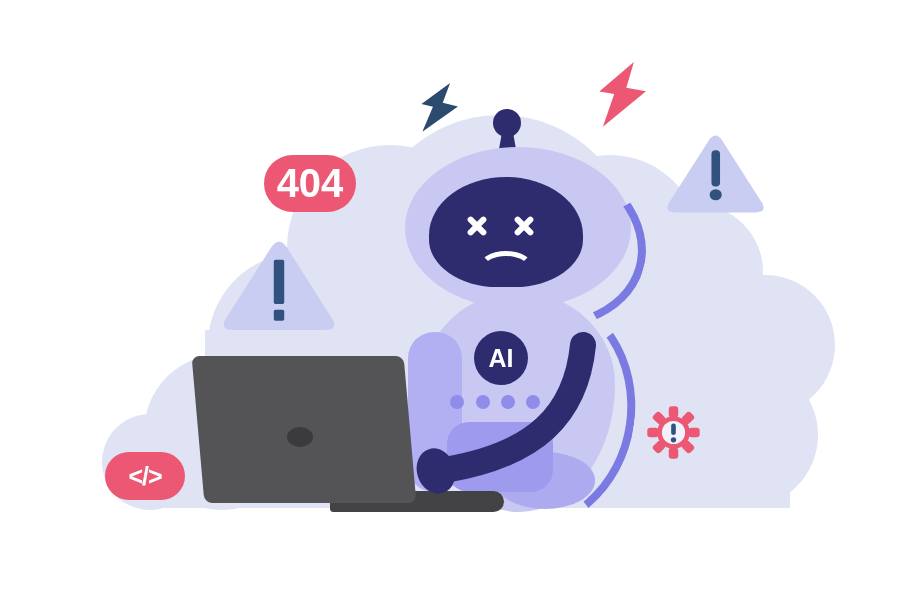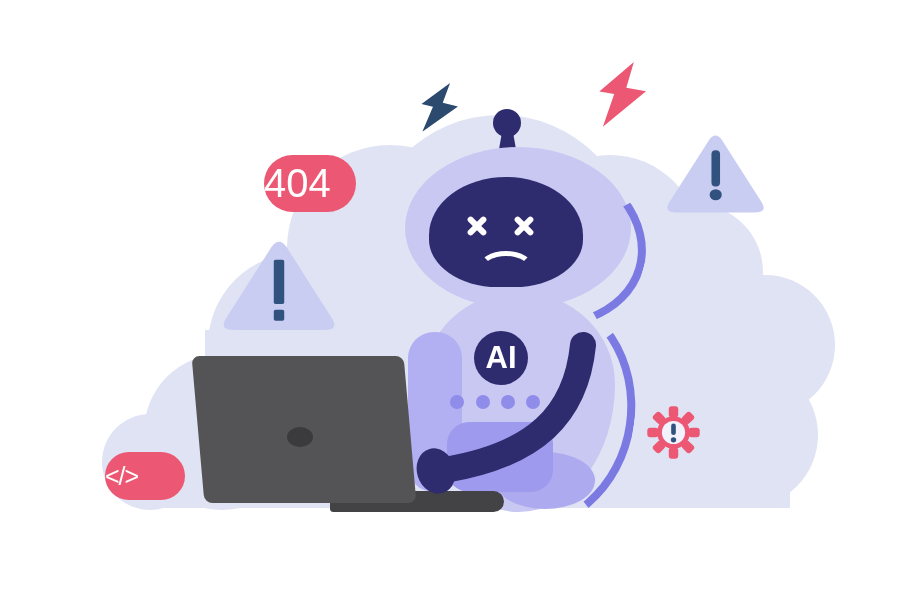--- a/index.html
+++ b/index.html
@@ -22,22 +22,22 @@
   .c4{left:208px;top:253px;width:184px;height:184px;}
   .c5{left:144px;top:354px;width:156px;height:156px;}
   .c6{left:102px;top:414px;width:96px;height:96px;}
   .c7{left:627px;top:204px;width:136px;height:136px;}
   .c8{left:695px;top:275px;width:140px;height:140px;}
   .c9{left:672px;top:362px;width:146px;height:146px;}
   .rA{left:205px;top:330px;width:560px;height:178px;}
   .rB{left:140px;top:430px;width:650px;height:78px;}
   .rC{left:630px;top:310px;width:160px;height:198px;border-radius:0 0 30px 0;}
   
-  .pill{position:absolute;display:flex;align-items:center;justify-content:flex-start;
-        background:var(--pink);color:var(--white);font-weight:normal;z-index:3;}
+  .pill{position:absolute;display:flex;align-items:center;justify-content:center;
+        background:var(--pink);color:var(--white);font-weight:bold;z-index:3;}
   .b404{left:264px;top:155px;width:92px;height:57px;border-radius:29px;font-size:40px;}
   .berr{left:678px;top:281px;width:92px;height:38px;border-radius:19px;font-size:19px;letter-spacing:1px;}
   .bcode{left:105px;top:452px;width:80px;height:48px;border-radius:26px;font-size:25px;letter-spacing:-1px;}
   
   .tri{position:absolute;z-index:2;}
   .tri path{fill:var(--lavender-tri);}
   .tri .mark{fill:var(--steel);}
   .tri-left{left:221px;top:240px;width:116px;height:93px;}
   .tri-right{left:665px;top:134px;width:101px;height:81px;}
   .bolt{position:absolute;z-index:2;}
@@ -65,21 +65,21 @@
   .body{left:423px;top:292px;width:192px;height:220px;background:var(--lavender);z-index:4;
         border-radius:50% 50% 50% 50% / 42% 42% 58% 58%;}
   .body-edge{left:419px;top:288px;width:200px;height:228px;border-radius:50%;z-index:4;
              border:8px solid transparent;border-right-color:var(--violet);transform:rotate(8deg);}
   .band{left:408px;top:332px;width:54px;height:160px;border-radius:26px;background:var(--purple-mid);z-index:4;}
   .barc{left:495px;top:452px;width:100px;height:57px;border-radius:50%;background:var(--purple-arc);z-index:4;}
   .tray{left:447px;top:422px;width:106px;height:70px;border-radius:22px;background:var(--purple-deep);z-index:4;}
   .dot{position:absolute;top:395px;width:14px;height:14px;border-radius:50%;background:var(--purple-dot);z-index:4;}
   .d1{left:450px;} .d2{left:476px;} .d3{left:501px;} .d4{left:526px;}
   .chip{left:474px;top:331px;width:54px;height:54px;border-radius:50%;background:var(--navy);z-index:4;
-        display:flex;align-items:center;justify-content:center;color:var(--white);font-weight:bold;font-size:31px;}
+        display:flex;align-items:center;justify-content:center;color:var(--white);font-weight:bold;font-size:25px;}
   .arm{left:415px;top:318px;width:185px;height:170px;z-index:8;}
   .arm path{stroke:var(--navy);stroke-width:26;stroke-linecap:round;fill:none;}
   .hand{left:417px;top:448px;width:38px;height:46px;border-radius:50%;background:var(--navy);
         transform:rotate(-18deg);z-index:8;}
   
   .lap-base{left:330px;top:491px;width:174px;height:21px;background:var(--laptop-dark);
             border-radius:4px 12px 12px 4px;z-index:6;}
   .lap-lid{left:198px;top:356px;width:212px;height:147px;background:var(--laptop);
            border-radius:8px;transform:skewX(5deg);z-index:7;}
   .lap-logo{left:287px;top:427px;width:26px;height:20px;border-radius:50%;background:var(--laptop-logo);z-index:7;}

